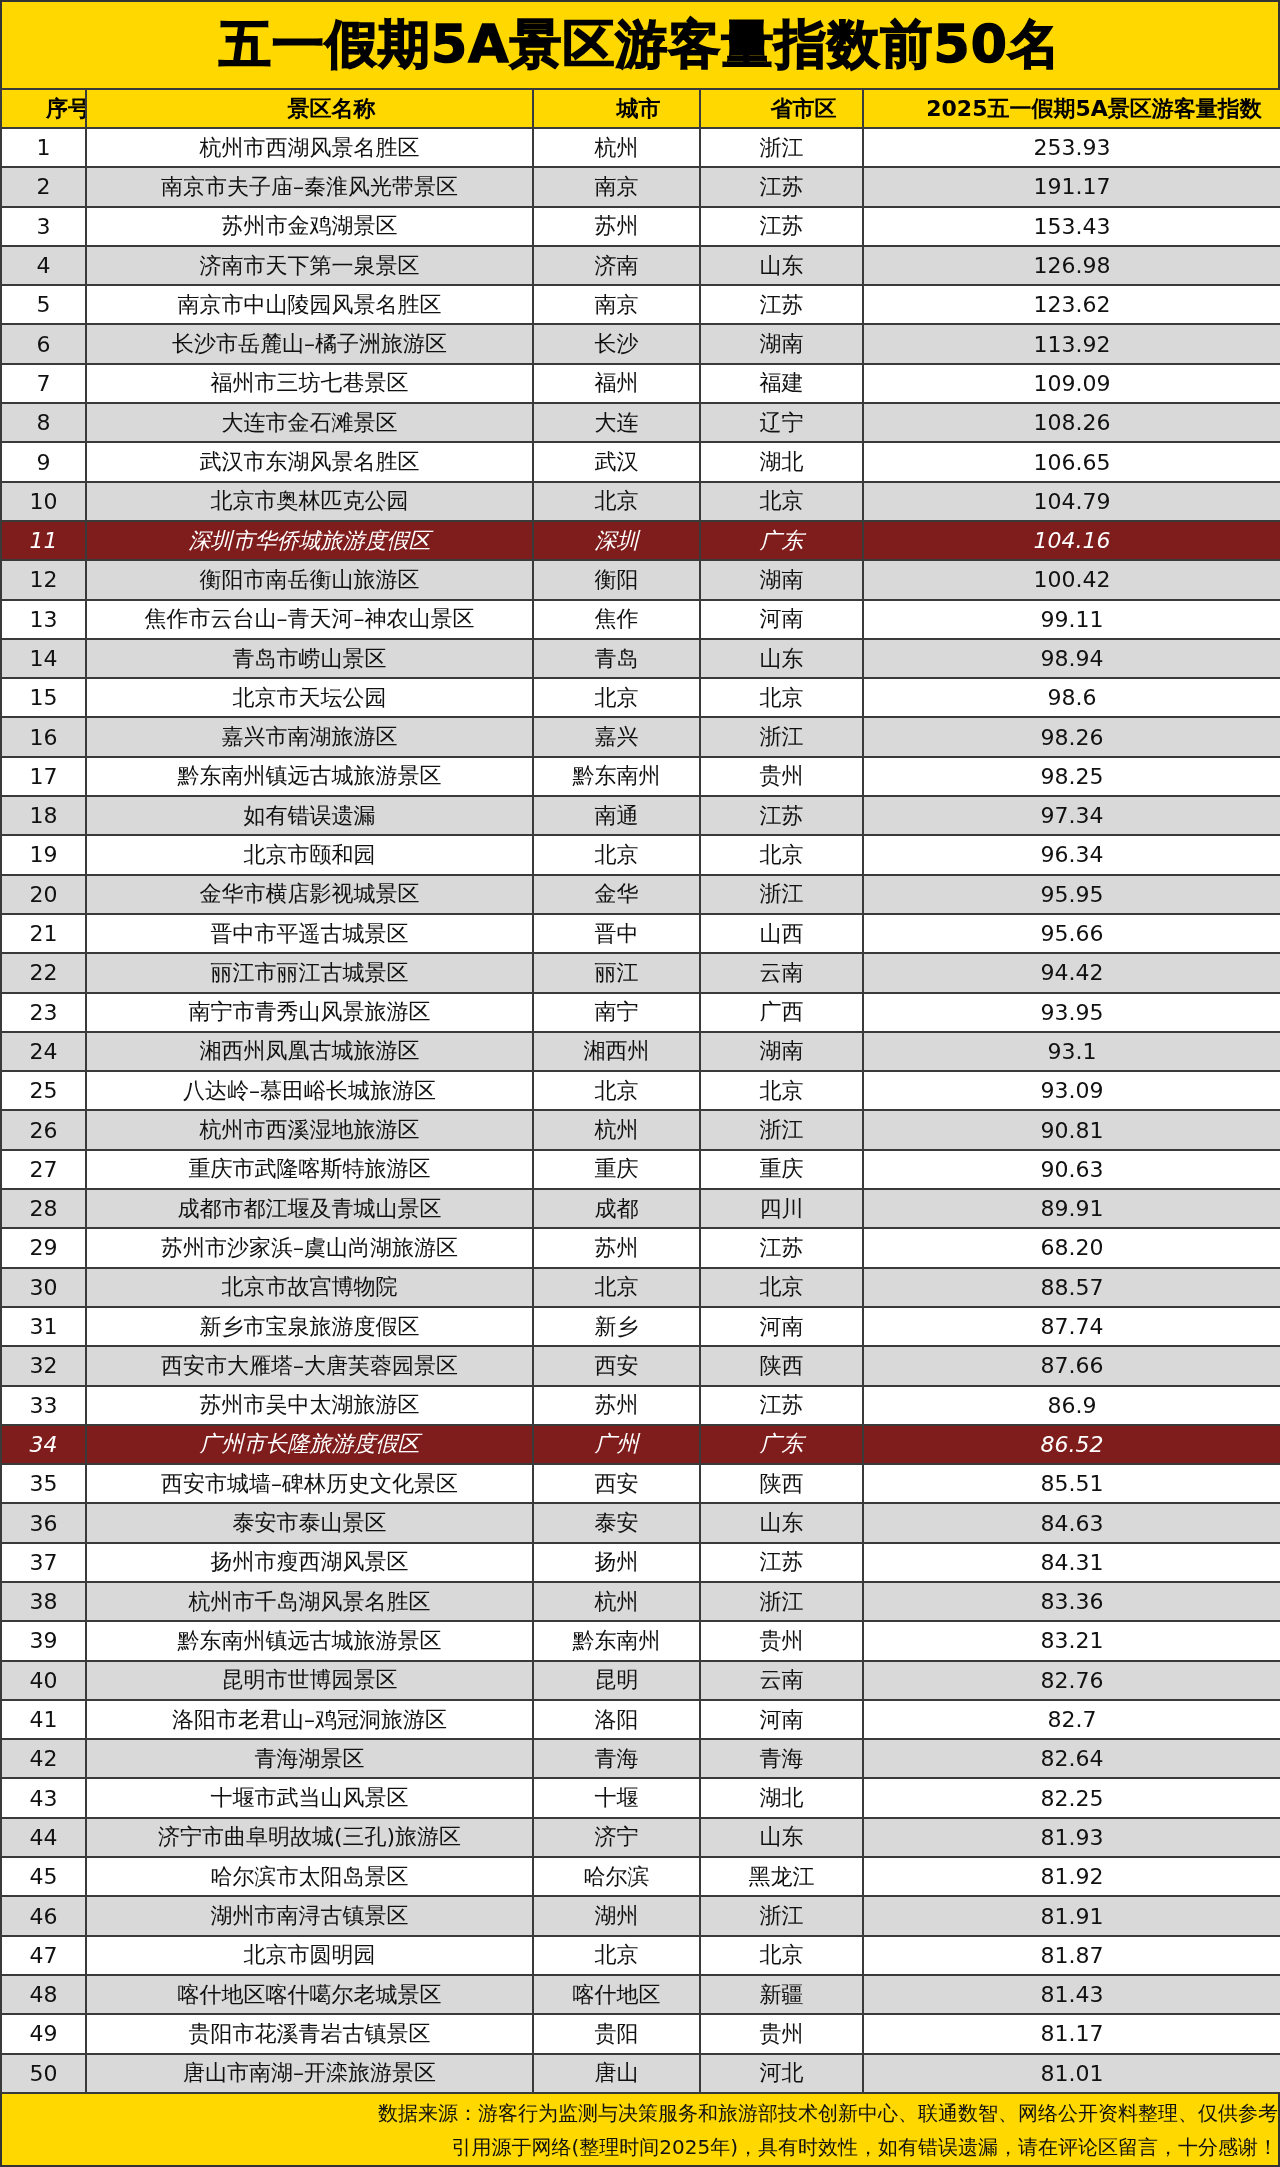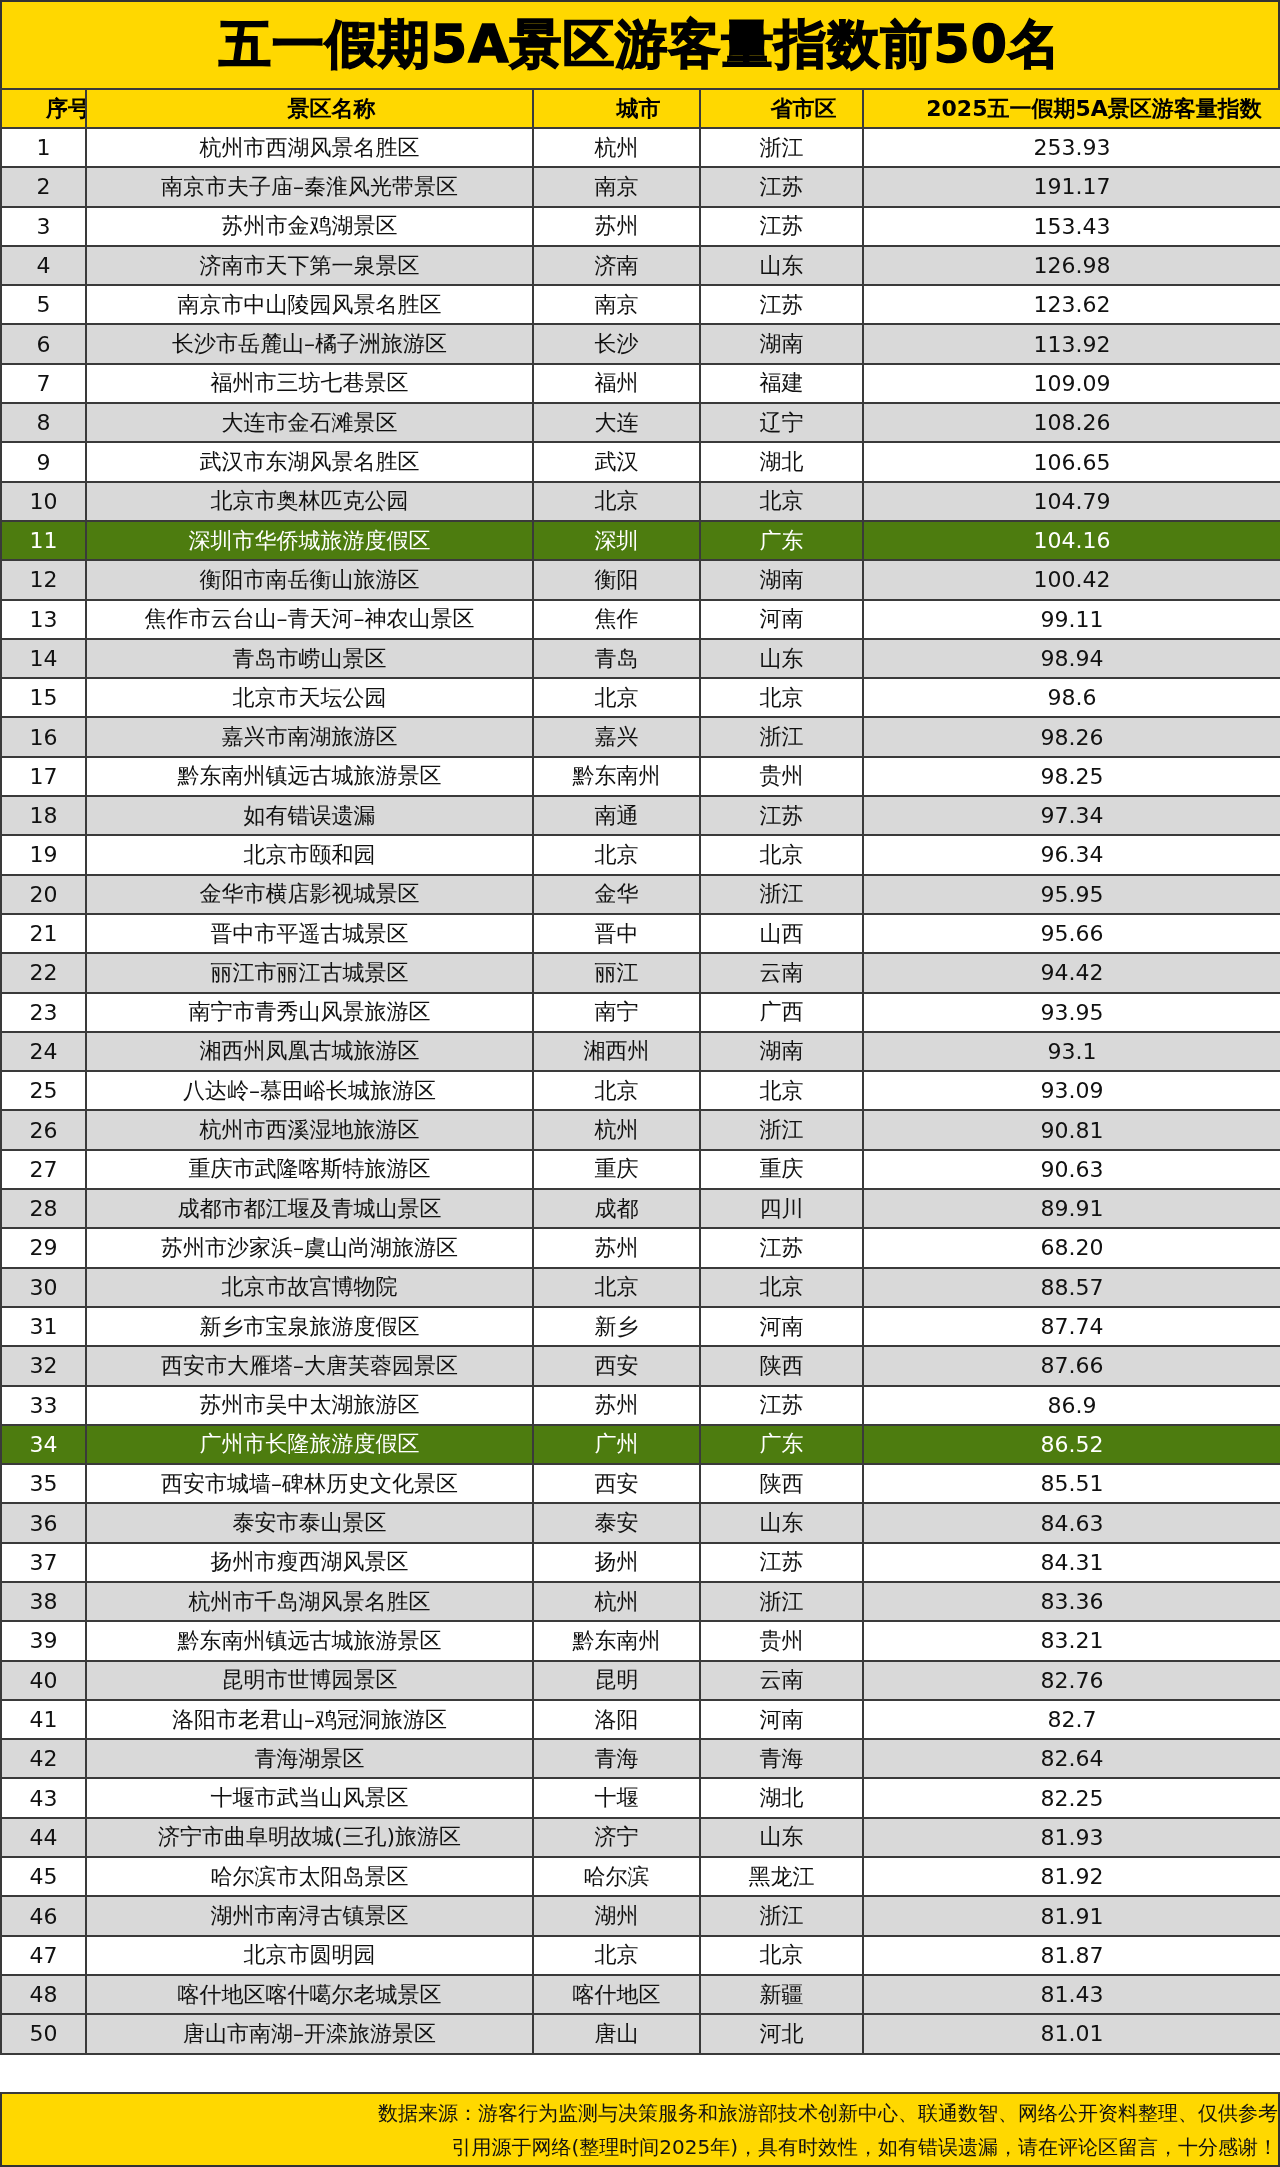--- a/index.html
+++ b/index.html
@@ -24,21 +24,21 @@
     white-space: nowrap; overflow: hidden;
   }
   table.data th {
     height: 39px; background: #FFD800; font-size: 22px; font-weight: bold; color: #000; padding-left: 44px;
   }
   table.data td {
     height: 39.3px; font-size: 22px; color: #111;
   }
   tr.row-odd td { background: #ffffff; }
   tr.row-even td { background: #d9d9d9; }
-  tr.row-hl td { background: #4d7c0f; color: #ffffff; }
+  tr.row-hl td { background: #7f1d1d; color: #ffffff; font-style: italic; }
   col.c1 { width: 85px; } col.c2 { width: 447px; } col.c3 { width: 167px; } col.c4 { width: 163px; } col.c5 { width: 418px; }
   .footer {
     position: absolute; left: 0; top: 2092px; width: 1280px; height: 75px;
     background: #FFD800; border: 2px solid #333; border-top: 2px solid #3a3a3a;
     display: flex; flex-direction: column; align-items: flex-end; justify-content: center;
     font-size: 20px; line-height: 34px; color: #111;
   }
 </style>
 </head>
 <body>
@@ -394,20 +394,27 @@
         <td>北京</td>
         <td>81.87</td>
       </tr>
       <tr class="row-even">
         <td>48</td>
         <td>喀什地区喀什噶尔老城景区</td>
         <td>喀什地区</td>
         <td>新疆</td>
         <td>81.43</td>
       </tr>
+      <tr class="row-odd">
+        <td>49</td>
+        <td>贵阳市花溪青岩古镇景区</td>
+        <td>贵阳</td>
+        <td>贵州</td>
+        <td>81.17</td>
+      </tr>
       <tr class="row-even">
         <td>50</td>
         <td>唐山市南湖–开滦旅游景区</td>
         <td>唐山</td>
         <td>河北</td>
         <td>81.01</td>
       </tr>
     </tbody>
 </table>
 

